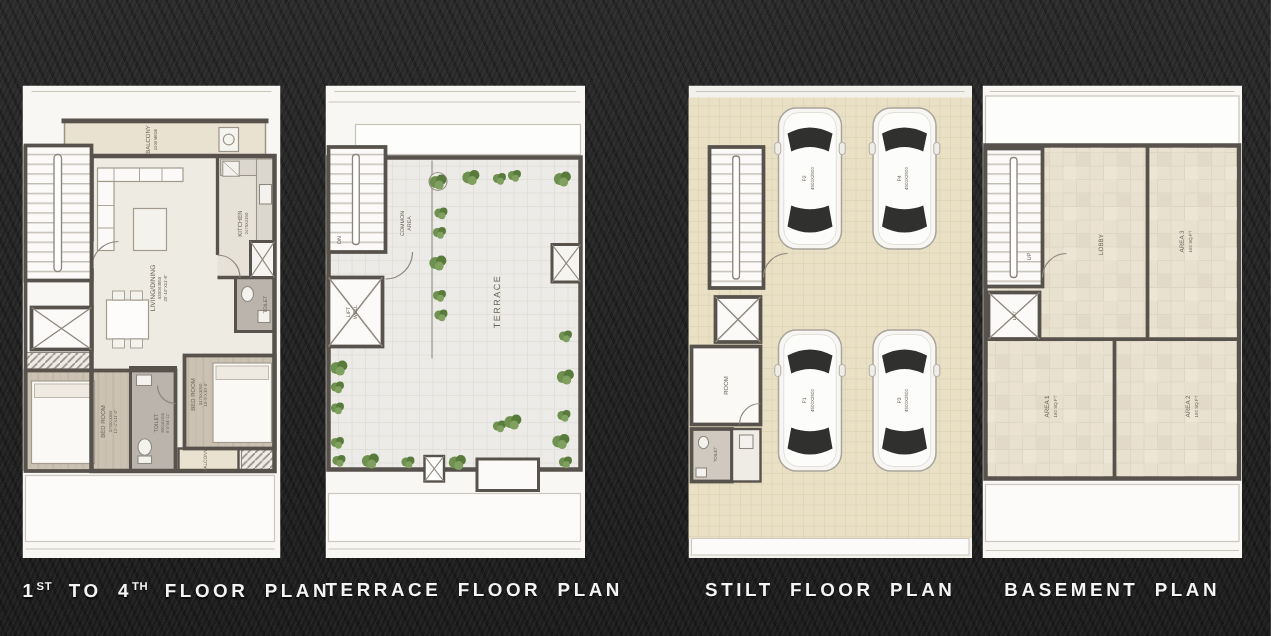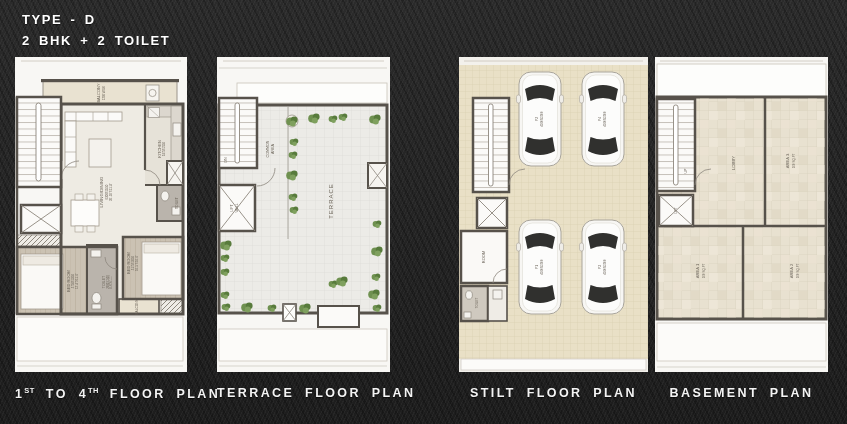--- a/index.html
+++ b/index.html
@@ -29,24 +29,20 @@
   .c2{left:217px;width:173px;text-align:right;}
   .c3{left:459px;width:189px;}
   .c4{left:655px;width:173px;}
   .lbl{font-family:"Liberation Sans",sans-serif;fill:#6b6459;}
 </style>
 </head>
 <body>
 
 <div class="canvas">
 
-  <div class="hdr">
-    <div>TYPE - D</div>
-    <div>2 BHK + 2 TOILET</div>
-  </div>
 
   <div class="panel p1">
   <svg viewBox="0 0 172 315">
     <defs>
       <pattern id="p1tread" width="8" height="6.5" patternUnits="userSpaceOnUse">
         <rect width="8" height="6.5" fill="#fbfaf8"></rect>
         <line x1="0" y1="0.5" x2="8" y2="0.5" stroke="#b8b2a8" stroke-width="0.8"></line>
       </pattern>
       <pattern id="p1hatch" width="5" height="5" patternUnits="userSpaceOnUse">
         <rect width="5" height="5" fill="#efece6"></rect>

